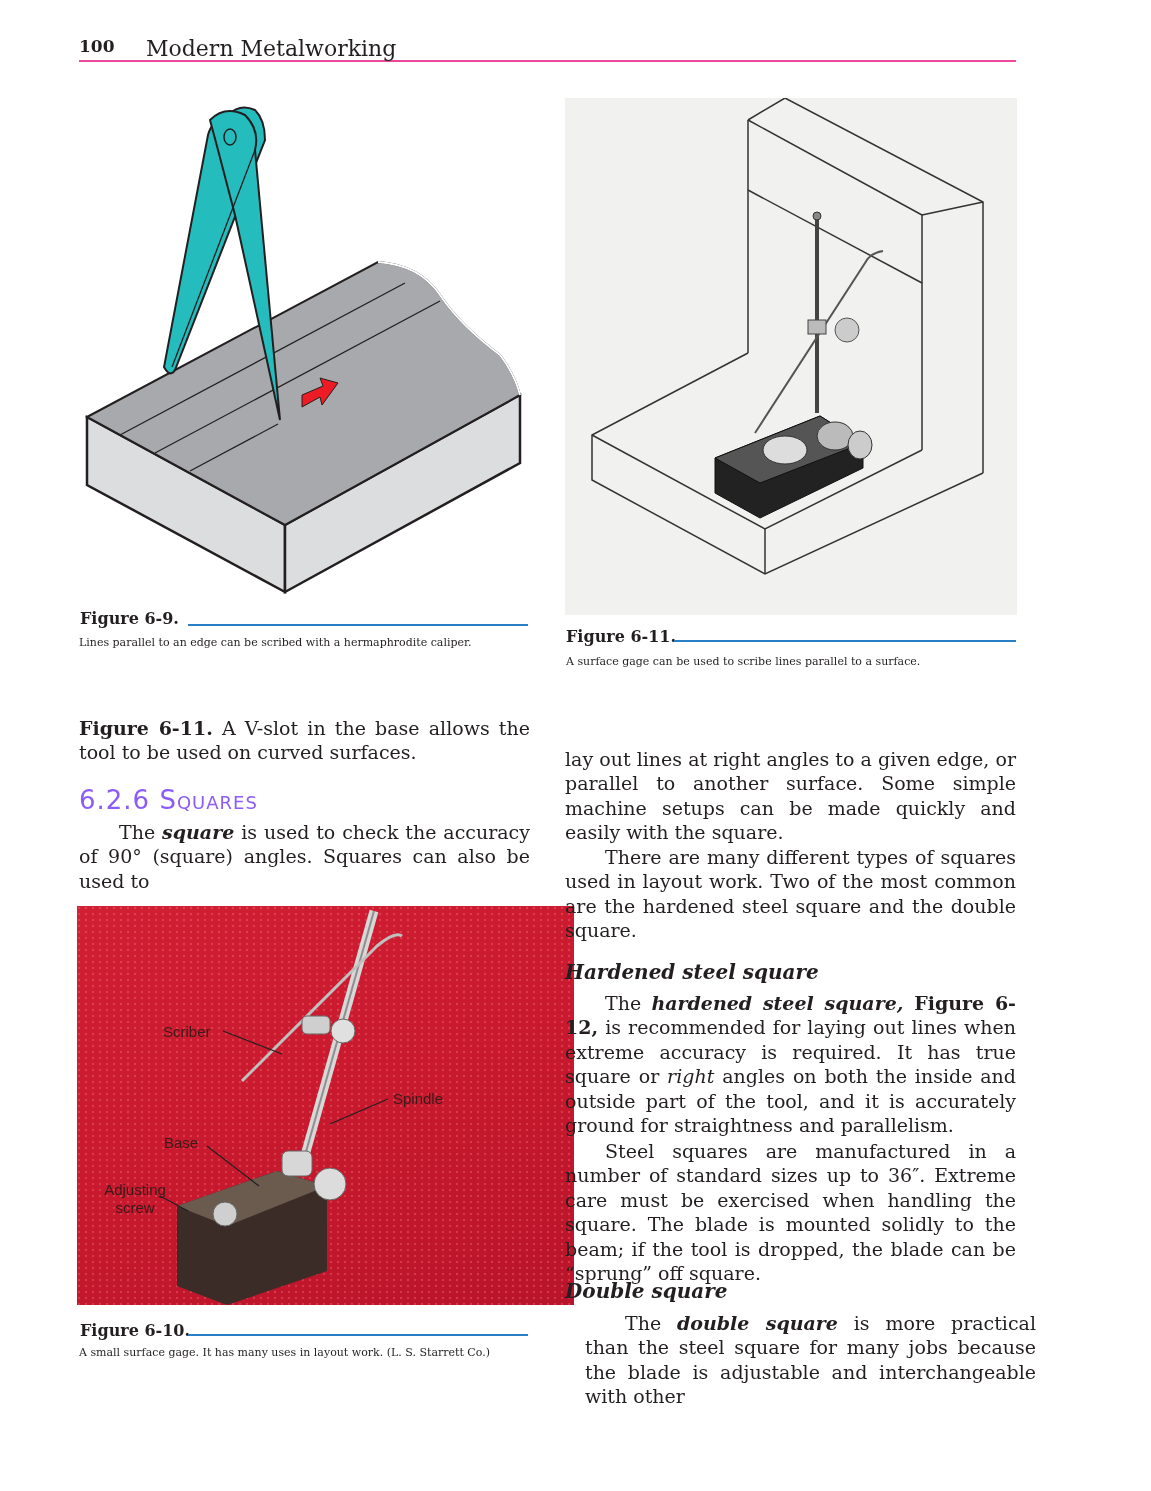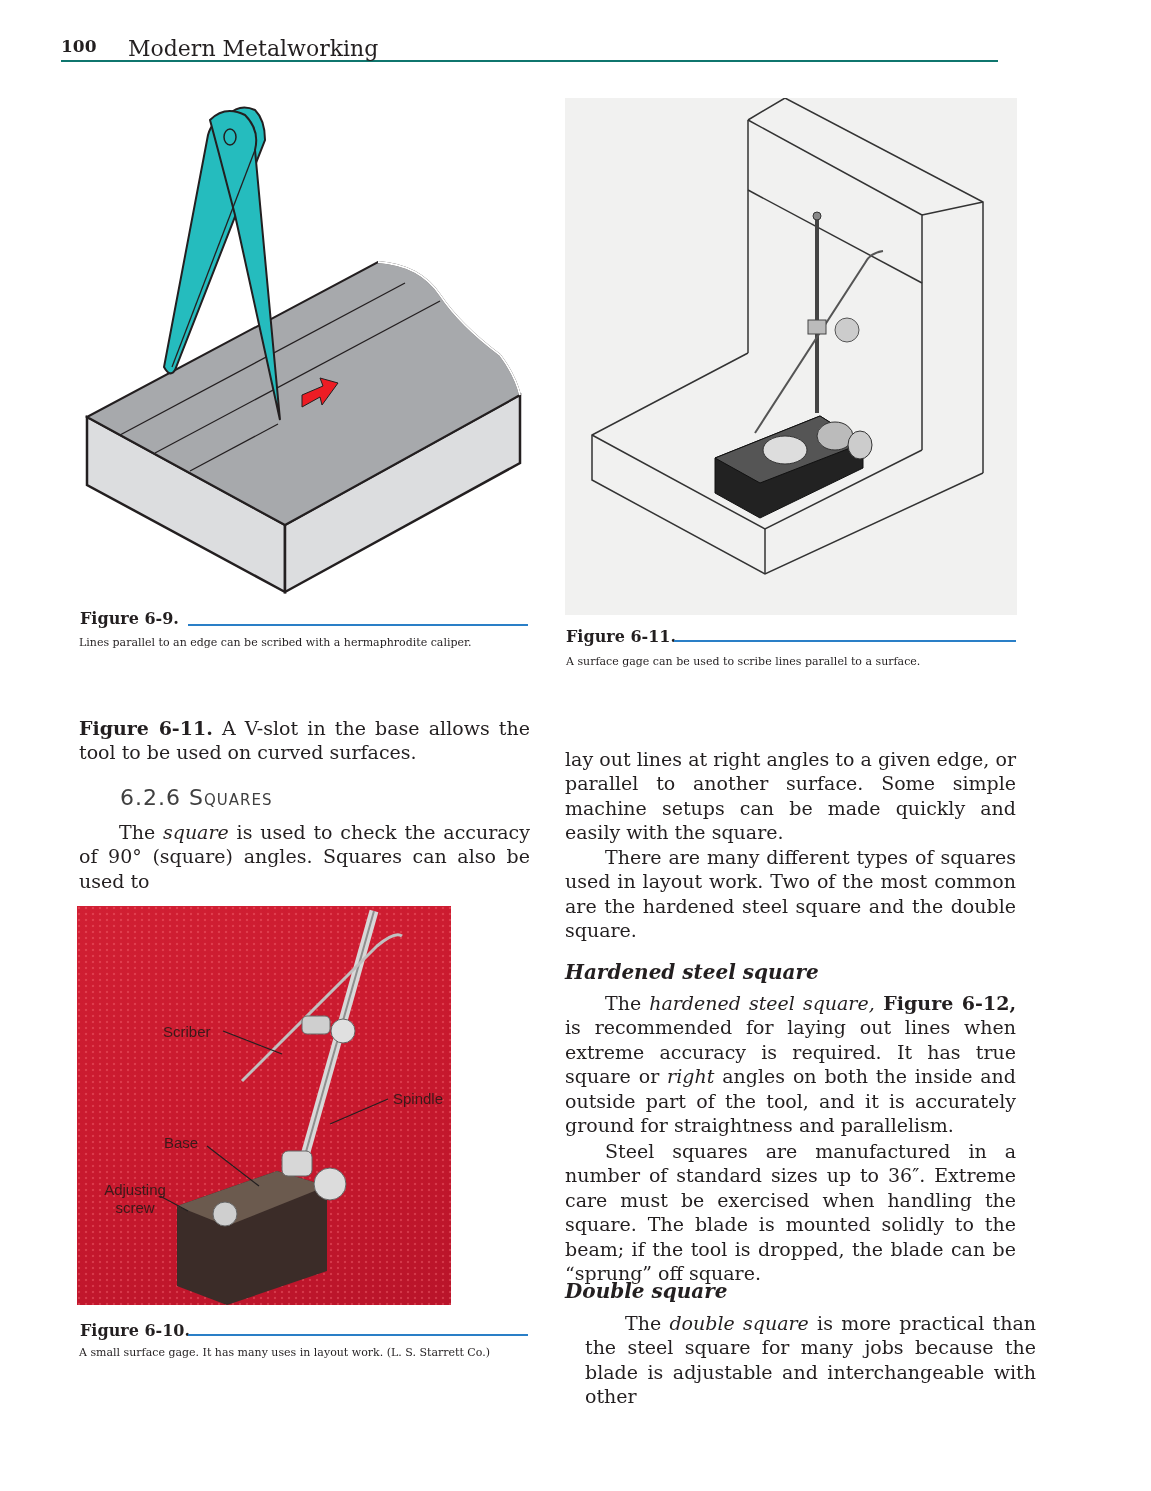--- a/index.html
+++ b/index.html
@@ -1,42 +1,42 @@
 <!DOCTYPE html>
 <html><head>
   <meta charset="utf-8">
   <style>
     html, body { margin: 0; padding: 0; background: #ffffff; }
     body { width: 1151px; height: 1491px; position: relative; overflow: hidden;
            font-family: "DejaVu Serif", "Liberation Serif", serif; color: #231f20; }
     .abs { position: absolute; }
 
     
-    .running-head { left: 61px; top: 34px; width: 937px; height: 26px;
-                    border-bottom: 2px solid #0f766e; }
+    .running-head { left: 79px; top: 34px; width: 937px; height: 26px;
+                    border-bottom: 2px solid #ec4899; }
     .page-num { position: absolute; left: 0; top: 2px; font-weight: bold; font-size: 17px; }
     .book-title { position: absolute; left: 67px; top: 2px; font-size: 22px; }
 
     
     .fig { position: absolute; }
     .fig svg { display: block; }
 
     .cap-title { position: absolute; font-weight: bold; font-size: 16px; white-space: nowrap; }
     .cap-rule { position: absolute; height: 0; border-top: 2px solid #2a7fc7; }
     .cap-text { position: absolute; font-size: 11px; line-height: 23px; }
 
     
     .para { position: absolute; font-size: 19px; line-height: 24.4px; text-align: justify; }
     .indent { text-indent: 40px; }
-    .section-heading { position: absolute; left: 79px; top: 785px; color: #404040;
+    .section-heading { position: absolute; left: 79px; top: 785px; color: #8b5cf6;
                        font-family: "DejaVu Sans", "Liberation Sans", sans-serif;
-                       font-size: 22px; letter-spacing: 1px; font-variant: small-caps; margin-left: 41px; }
+                       font-size: 26px; letter-spacing: 1px; font-variant: small-caps; }
     .subhead { position: absolute; font-style: italic; font-weight: bold; font-size: 20px; }
     .b { font-weight: bold; }
-    .bi { font-weight: normal; font-style: italic; }
+    .bi { font-weight: bold; font-style: italic; }
     .i { font-style: italic; }
 
     .photo-label { position: absolute; font-family: "Liberation Sans", "DejaVu Sans", sans-serif;
                    font-size: 15px; color: #3a1a1a; line-height: 18px; text-align: center; }
   </style>
 </head>
 <body>
 
 <div class="abs running-head">
   <span class="page-num">100</span>
@@ -108,21 +108,21 @@
 <div class="para" style="left:79px; top:716px; width:451px;">
   <span class="b">Figure 6-11.</span><span> A V-slot in the base allows the tool to be used on curved surfaces.</span>
 </div>
 
 <div class="section-heading">6.2.6 Squares</div>
 
 <div class="para indent" style="left:79px; top:820px; width:451px;">
   <span>The </span><span class="bi">square</span><span> is used to check the accuracy of 90° (square) angles. Squares can also be used to</span>
 </div>
 
-<div class="fig" style="left:77px; top:906px; width:374px; height:399px;
+<div class="fig" style="left:77px; top:906px; width:497px; height:399px;
      background: radial-gradient(circle at 2px 2px, rgba(255,120,130,0.35) 1.2px, transparent 1.6px) 0 0/7px 6px,
                  linear-gradient(160deg, #d11f33 0%, #c8192e 50%, #b9142a 100%);">
   <svg width="453" height="399" viewBox="0 0 453 399" style="position:absolute;left:0;top:0;">
 
     <line x1="297" y1="5" x2="225" y2="260" stroke="#d8d8d8" stroke-width="9"></line>
     <line x1="297" y1="5" x2="225" y2="260" stroke="#8f8f8f" stroke-width="2"></line>
 
     <path d="M165,175 L300,40 Q318,25 325,30" fill="none" stroke="#c0c0c0" stroke-width="3"></path>
 
     <rect x="225" y="110" width="28" height="18" rx="5" fill="#cfcfcf" stroke="#666"></rect>

